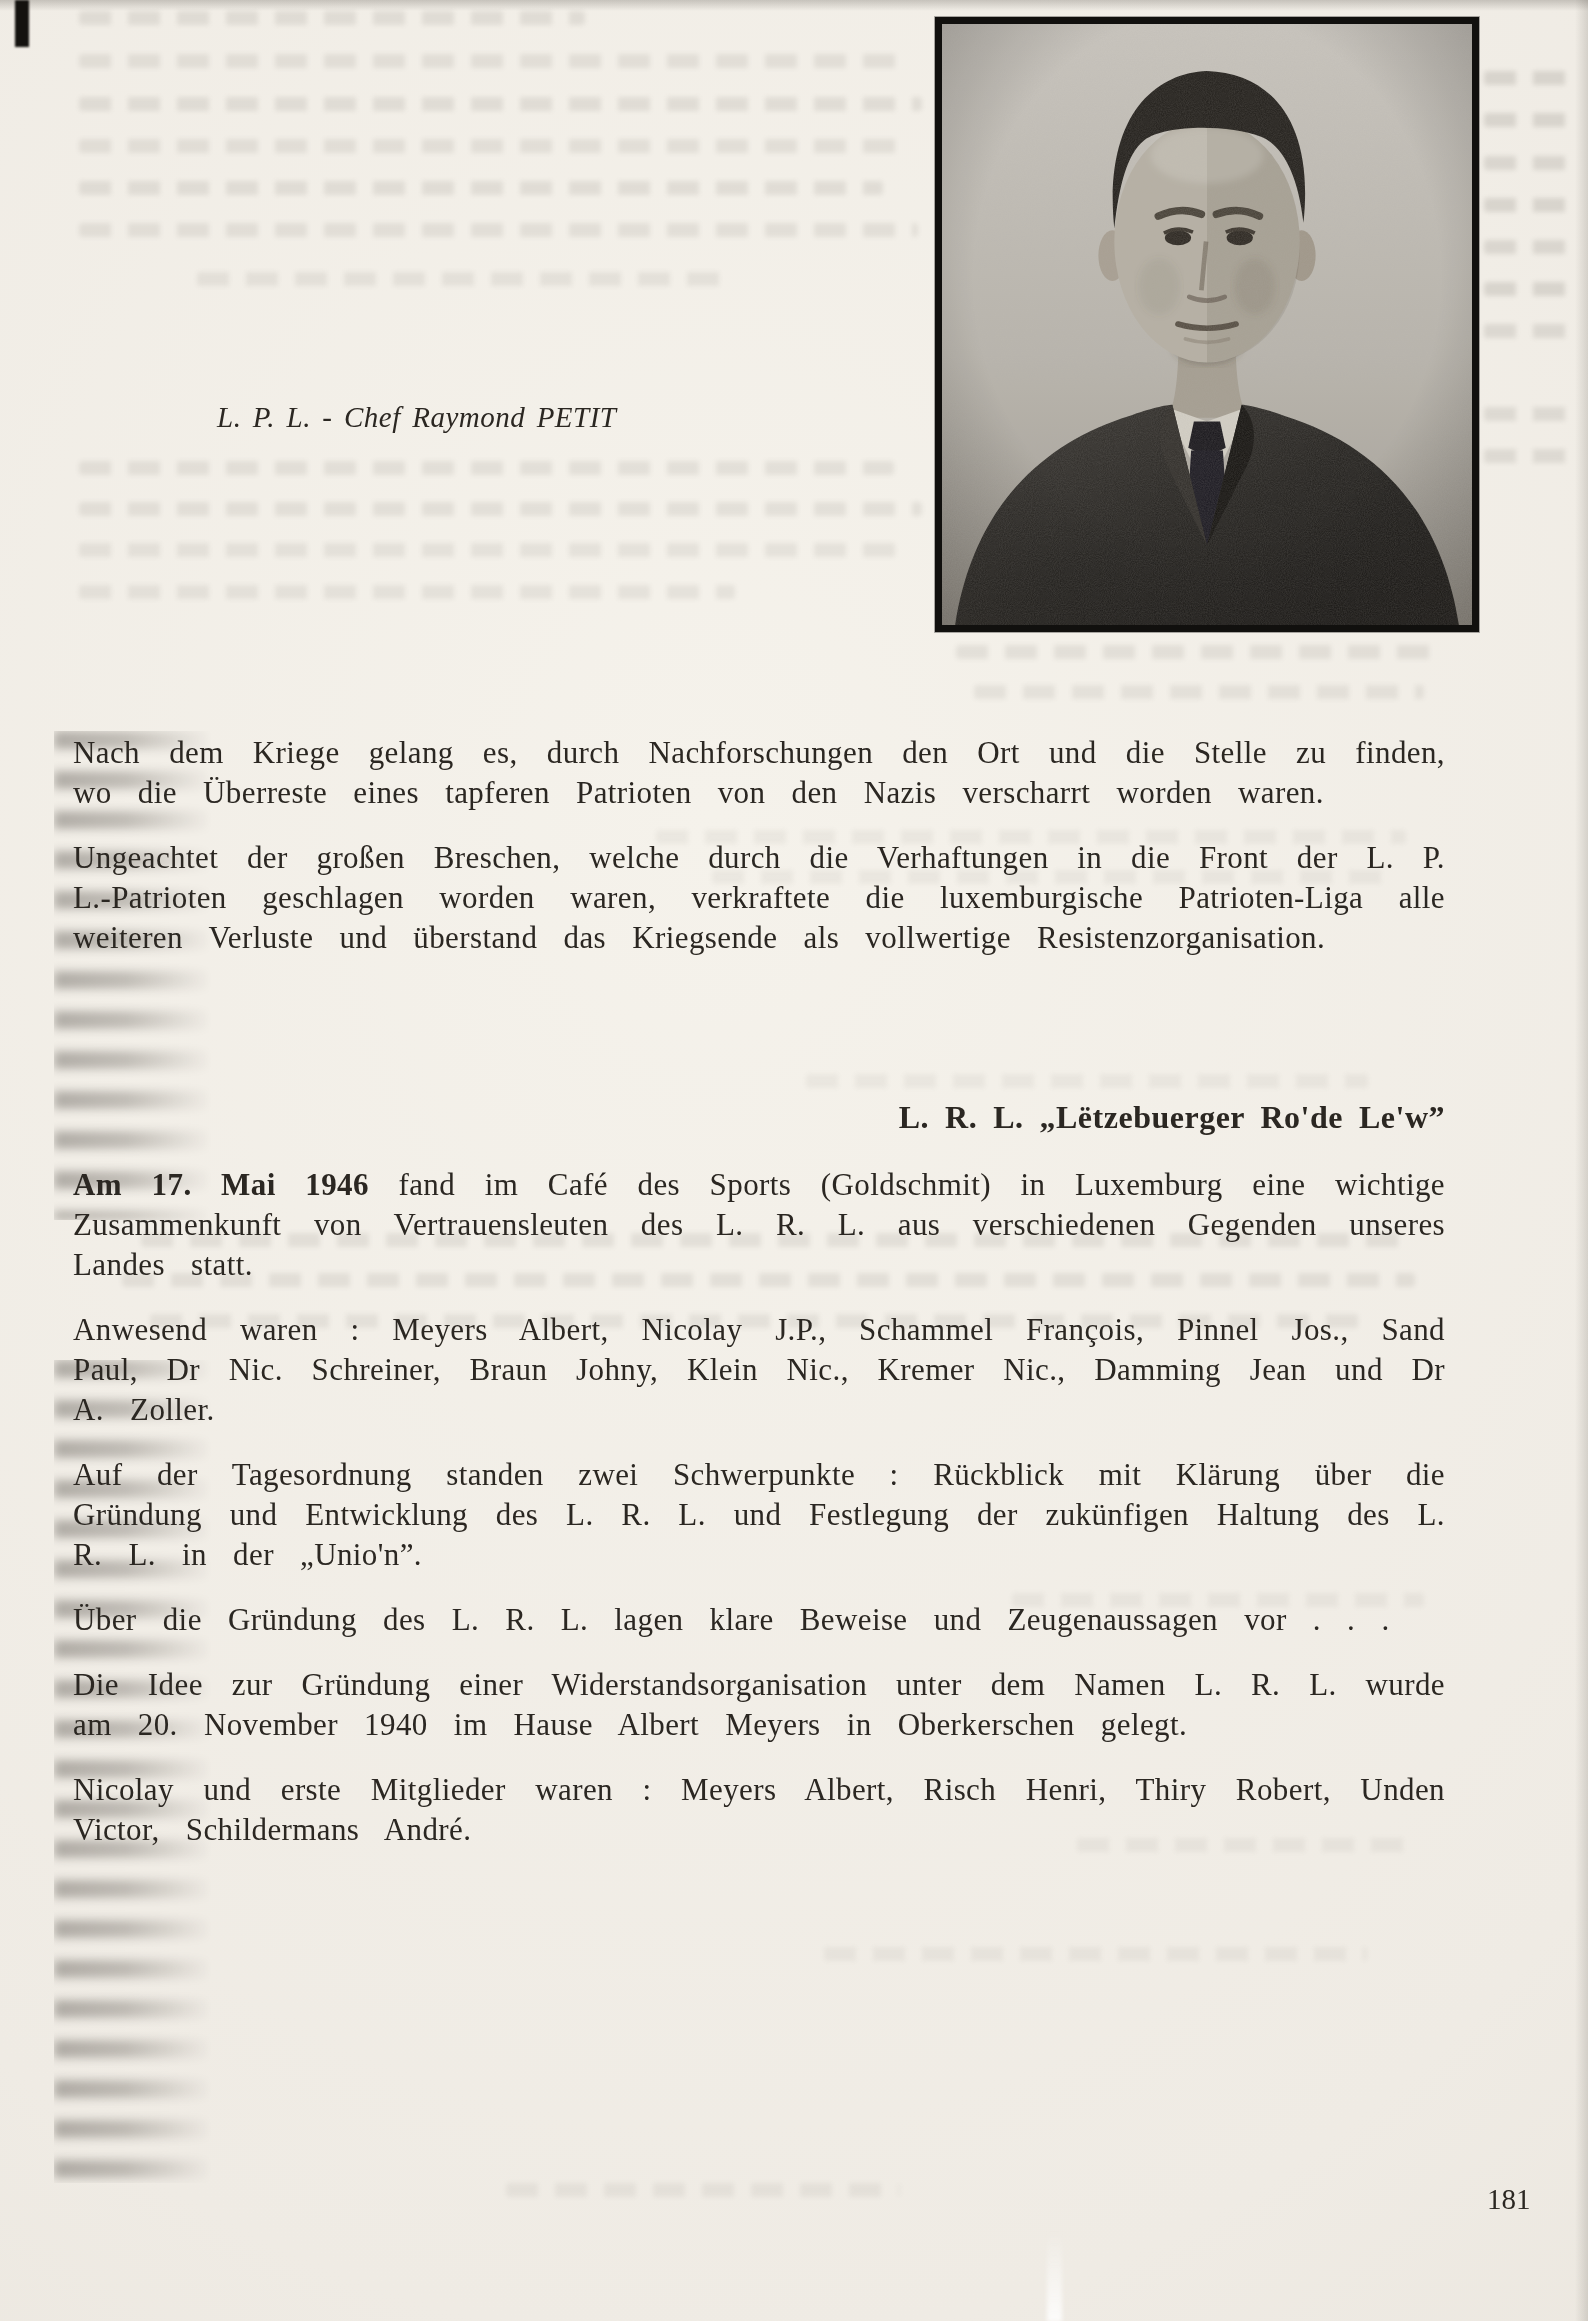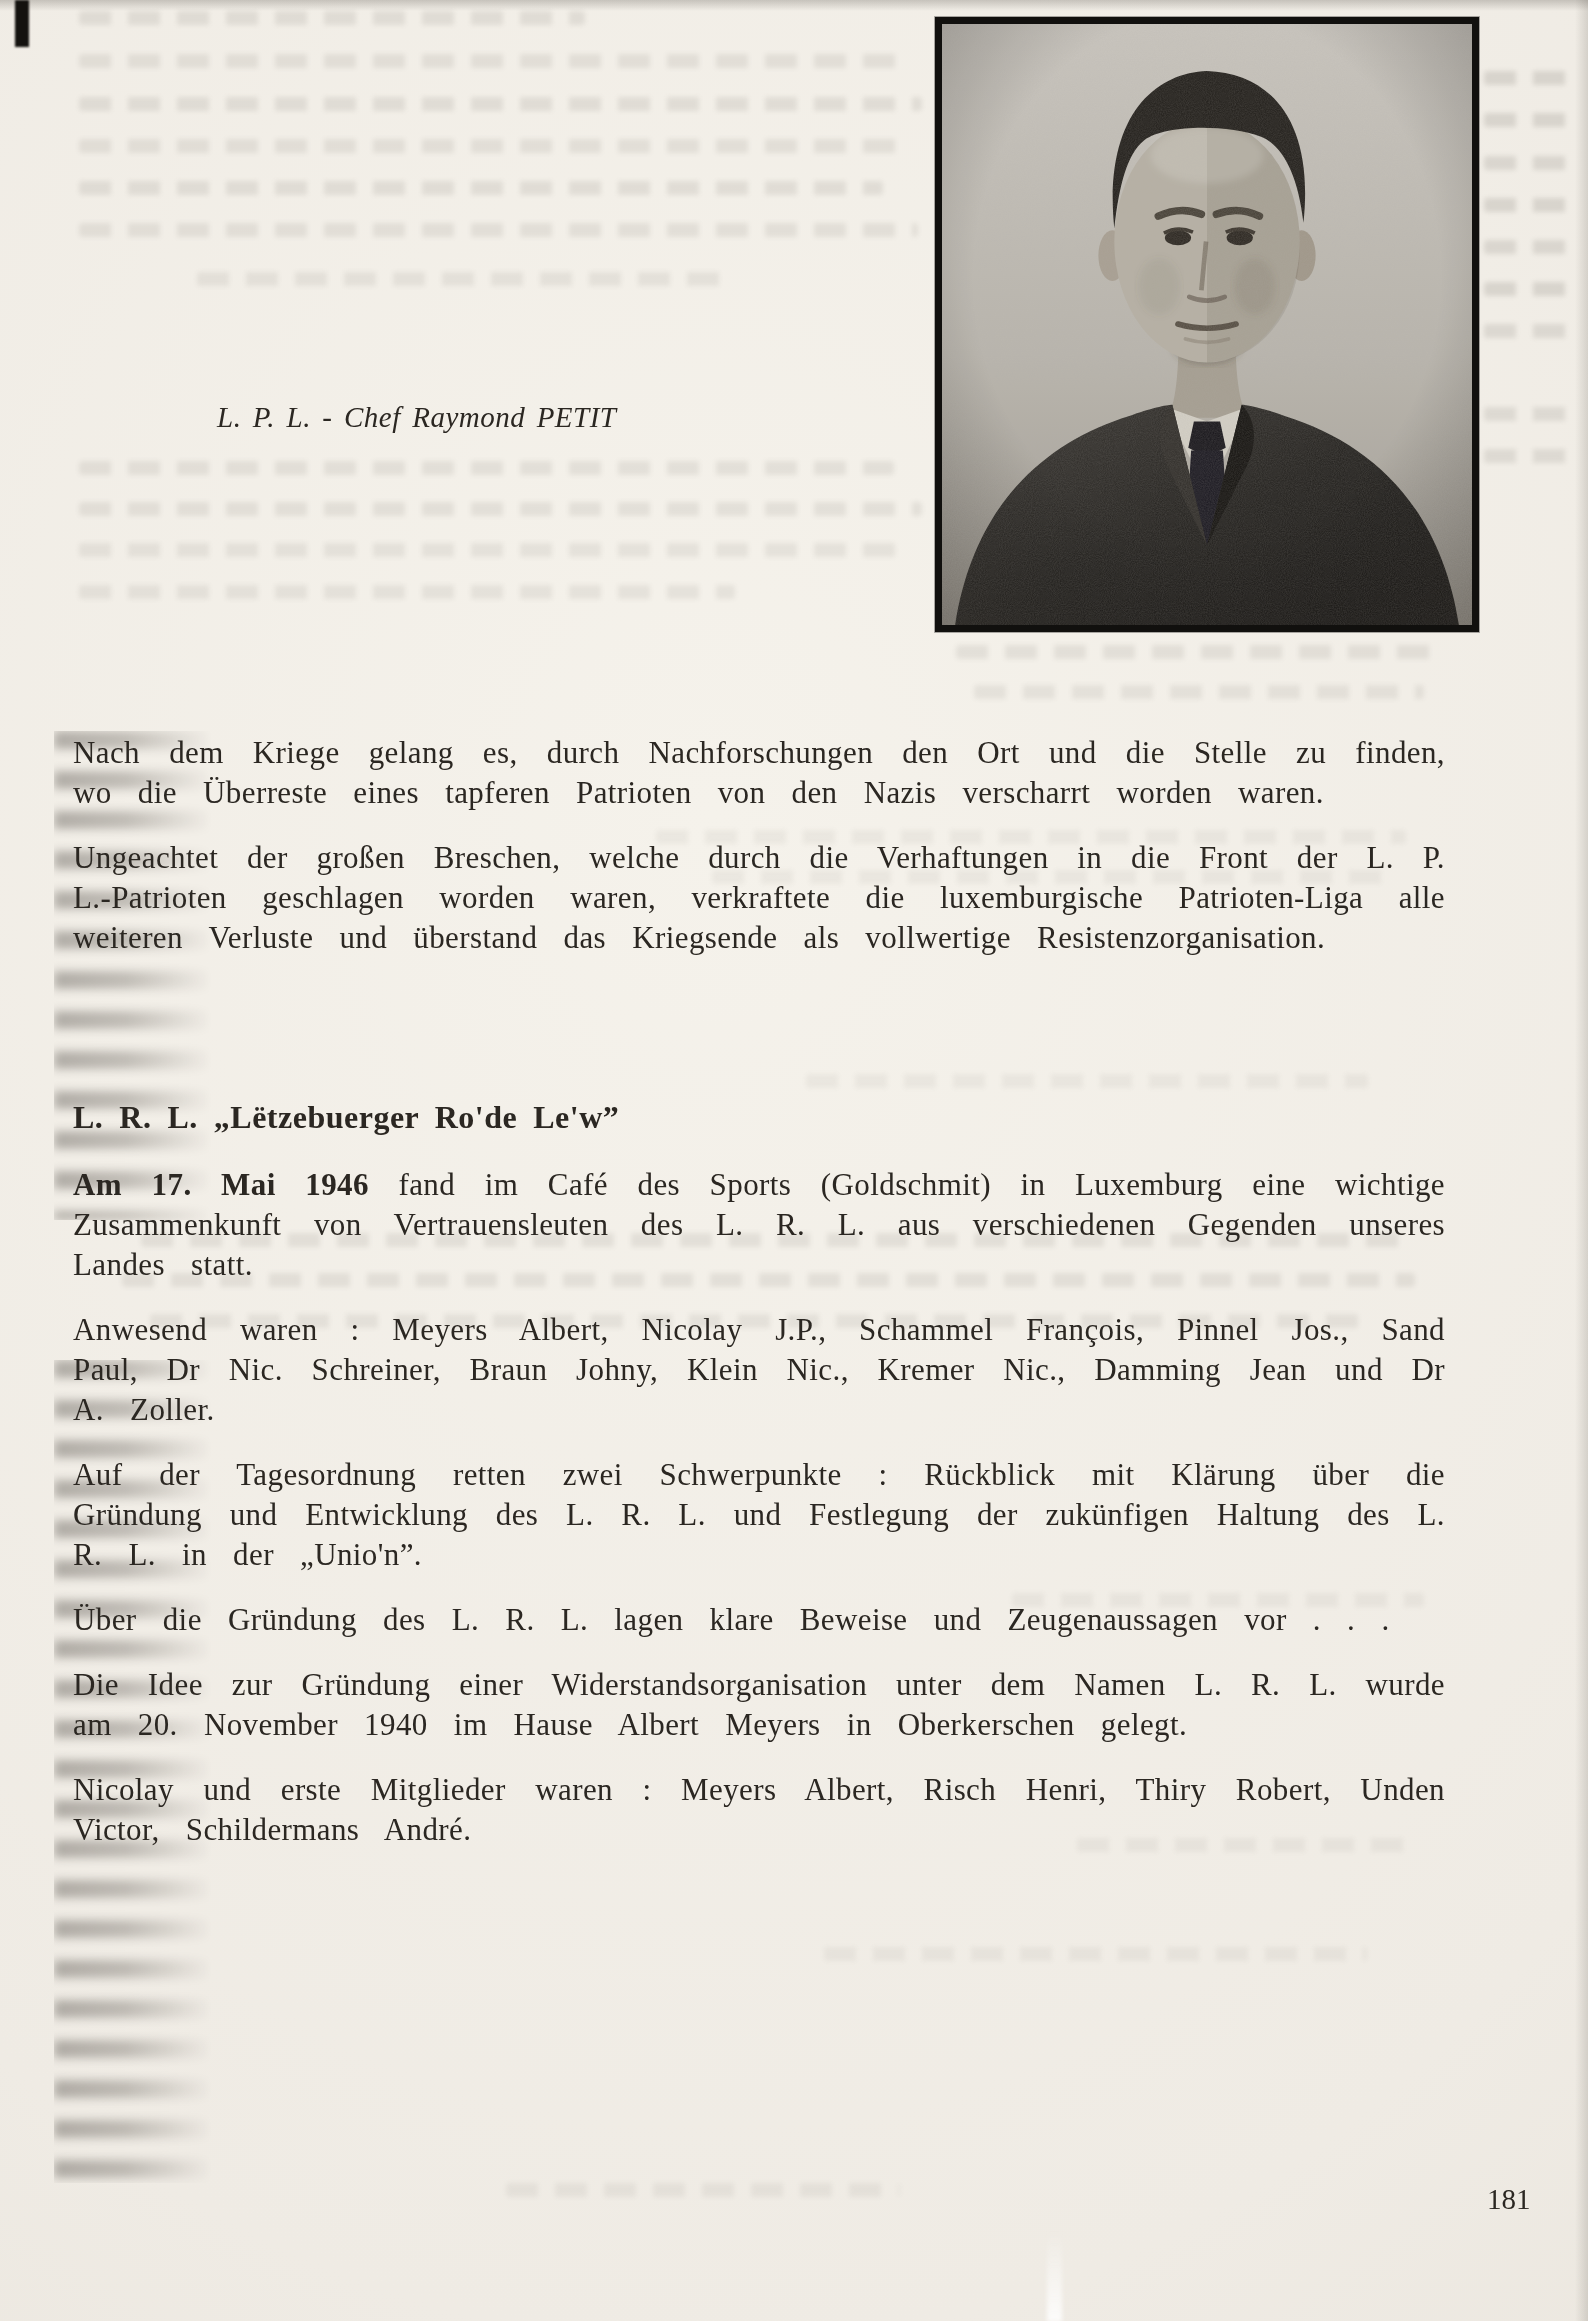--- a/index.html
+++ b/index.html
@@ -38,21 +38,21 @@
 
   
   .text-col{
     position:absolute;left:73px;top:729px;width:1372px;
     color:#2b2722;font-size:31px;line-height:40px;
     text-align:justify;letter-spacing:0.4px;word-spacing:18px;
   }
   .text-col p{margin:4px 0 25px 0;}
   .section-heading{
     font-weight:bold;font-size:32px;letter-spacing:0.5px;word-spacing:7.5px;
-    margin:139px 0 28px 0;text-align:left;
+    margin:139px 0 28px 0;text-align:right;
   }
   .lead-bold{font-weight:bold;}
 
   .page-number{
     position:absolute;left:1471px;top:2183px;
     font-size:29px;color:#2b2722;margin-left:16px;
   }
 
   
   .ghost{
@@ -196,21 +196,21 @@
   <div class="caption">L. P. L. - Chef Raymond PETIT</div>
 
   <div class="text-col">
     <p>Nach dem Kriege gelang es, durch Nachforschungen den Ort und die Stelle zu finden, wo die Überreste eines tapferen Patrioten von den Nazis verscharrt worden waren.</p>
     <p>Ungeachtet der großen Breschen, welche durch die Verhaftungen in die Front der L. P. L.-Patrioten geschlagen worden waren, verkraftete die luxemburgische Patrioten-Liga alle weiteren Verluste und überstand das Kriegsende als vollwertige Resistenzorganisation.</p>
 
     <div class="section-heading">L. R. L. „Lëtzebuerger Ro'de Le'w”</div>
 
     <p><span class="lead-bold">Am 17. Mai 1946</span><span> fand im Café des Sports (Goldschmit) in Luxemburg eine wichtige Zusammenkunft von Vertrauensleuten des L. R. L. aus verschiedenen Gegenden unseres Landes statt.</span></p>
     <p>Anwesend waren : Meyers Albert, Nicolay J.P., Schammel François, Pinnel Jos., Sand Paul, Dr Nic. Schreiner, Braun Johny, Klein Nic., Kremer Nic., Damming Jean und Dr A. Zoller.</p>
-    <p>Auf der Tagesordnung retten zwei Schwerpunkte : Rückblick mit Klärung über die Gründung und Entwicklung des L. R. L. und Festlegung der zukünfigen Haltung des L. R. L. in der „Unio'n”.</p>
+    <p>Auf der Tagesordnung standen zwei Schwerpunkte : Rückblick mit Klärung über die Gründung und Entwicklung des L. R. L. und Festlegung der zukünfigen Haltung des L. R. L. in der „Unio'n”.</p>
     <p>Über die Gründung des L. R. L. lagen klare Beweise und Zeugenaussagen vor . . .</p>
     <p>Die Idee zur Gründung einer Widerstandsorganisation unter dem Namen L. R. L. wurde am 20. November 1940 im Hause Albert Meyers in Oberkerschen gelegt.</p>
     <p>Nicolay und erste Mitglieder waren : Meyers Albert, Risch Henri, Thiry Robert, Unden Victor, Schildermans André.</p>
   </div>
 
   <div class="page-number">181</div>
 
 </div>
 
 

